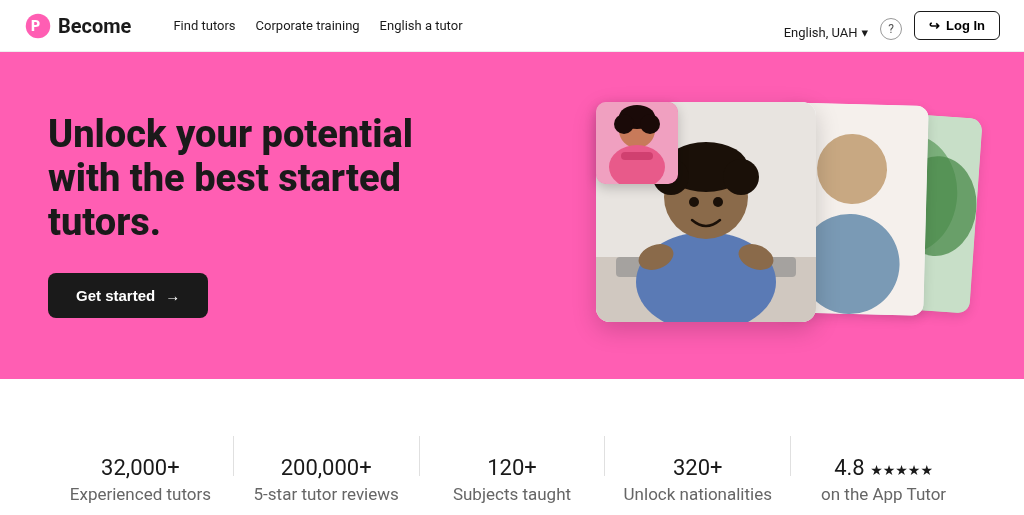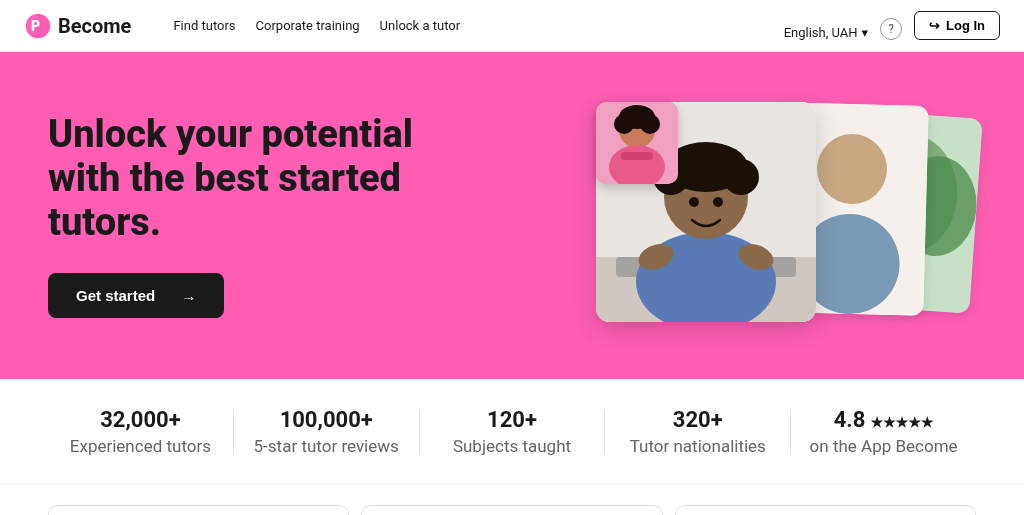--- a/index.html
+++ b/index.html
@@ -28,21 +28,21 @@
       align-items: center;
       padding: 32px 48px;
       position: relative;
       overflow: hidden;
     }
     .hero-content { flex: 1; z-index: 2; }
     .hero-title { font-size: 38px; font-weight: 800; color: #1a1a1a; line-height: 1.15; max-width: 420px; margin-bottom: 28px; }
     .hero-btn {
       background: #1a1a1a; color: #fff; border: none; border-radius: 8px;
       padding: 14px 28px; font-size: 15px; font-weight: 600; cursor: pointer;
-      display: inline-flex; align-items: center; gap: 26px;
+      display: inline-flex; align-items: center; gap: 10px;
     }
     .hero-img-wrapper {
       position: relative; width: 400px; height: 263px;
     }
     
     .card-back-2 {
       position: absolute; right: 0; top: 30px;
       width: 140px; height: 195px; border-radius: 12px;
       background: linear-gradient(160deg, #d0edd0, #b8d8b8);
       box-shadow: 0 4px 12px rgba(0,0,0,0.12);
@@ -70,21 +70,21 @@
       overflow: hidden;
     }
 
     
     .stats {
       display: flex; align-items: center; justify-content: center;
       padding: 28px 48px; gap: 0; border-bottom: 1px solid #f0f0f0;
     }
     .stat-item { text-align: center; flex: 1; }
     .stat-divider { width: 1px; height: 40px; background: #e0e0e0; }
-    .stat-number { font-size: 22px; font-weight: 700; color: #1a1a1a; margin-bottom: 4px; }
+    .stat-number { font-size: 22px; font-weight: 400; color: #1a1a1a; margin-bottom: 4px; margin-top: 48px; }
     .stat-label { font-size: 17px; color: #666; }
     .stat-stars { color: #1a1a1a; font-size: 14px; }
 
     
     .tutors-section { padding: 20px 48px 28px; }
     .tutors-grid {
       display: grid; grid-template-columns: repeat(3, 1fr);
       gap: 12px;
     }
     .tutor-card {
@@ -101,21 +101,21 @@
   <div class="nav-logo">
     <svg class="nav-logo-icon" viewBox="0 0 32 32" fill="none">
       <circle cx="16" cy="16" r="14" fill="#FF5EB3"></circle>
       <text x="8" y="22" font-size="16" font-weight="900" fill="white">P</text>
     </svg>
     <span class="nav-logo-text">Become</span>
   </div>
   <div class="nav-links">
     <a class="nav-link">Find tutors</a>
     <a class="nav-link">Corporate training</a>
-    <a class="nav-link">Unlock a tutor</a>
+    <a class="nav-link">English a tutor</a>
   </div>
   <div class="nav-right">
     <div class="nav-lang">
       <span>English, UAH</span>
       <span>▾</span>
     </div>
     <div class="nav-help">
       <span>?</span>
     </div>
     <button class="nav-login">
@@ -197,40 +197,40 @@
   </div>
 </section>
 
 <div class="stats">
   <div class="stat-item">
     <div class="stat-number">32,000+</div>
     <div class="stat-label">Experienced tutors</div>
   </div>
   <div class="stat-divider"></div>
   <div class="stat-item">
-    <div class="stat-number">100,000+</div>
+    <div class="stat-number">200,000+</div>
     <div class="stat-label">5-star tutor reviews</div>
   </div>
   <div class="stat-divider"></div>
   <div class="stat-item">
     <div class="stat-number">120+</div>
     <div class="stat-label">Subjects taught</div>
   </div>
   <div class="stat-divider"></div>
   <div class="stat-item">
     <div class="stat-number">320+</div>
-    <div class="stat-label">Tutor nationalities</div>
+    <div class="stat-label">Unlock nationalities</div>
   </div>
   <div class="stat-divider"></div>
   <div class="stat-item">
     <div class="stat-number">
       <span>4.8</span>
       <span class="stat-stars">★★★★★</span>
     </div>
-    <div class="stat-label">on the App Become</div>
+    <div class="stat-label">on the App Tutor</div>
   </div>
 </div>
 
 <div class="tutors-section">
   <div class="tutors-grid" id="tutors-grid">
 
   <div class="tutor-card">
     
     
     

